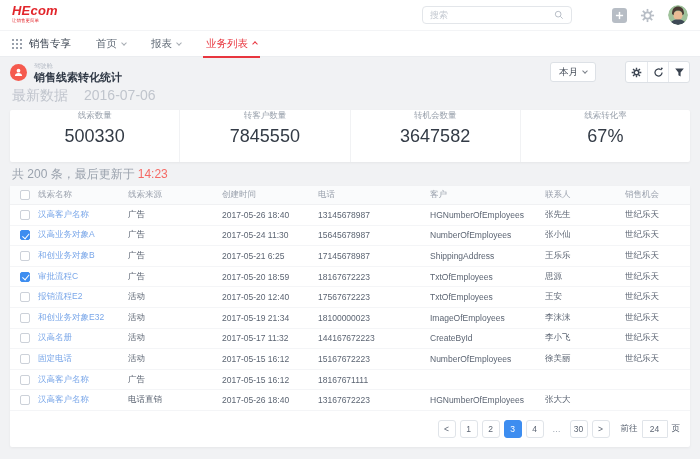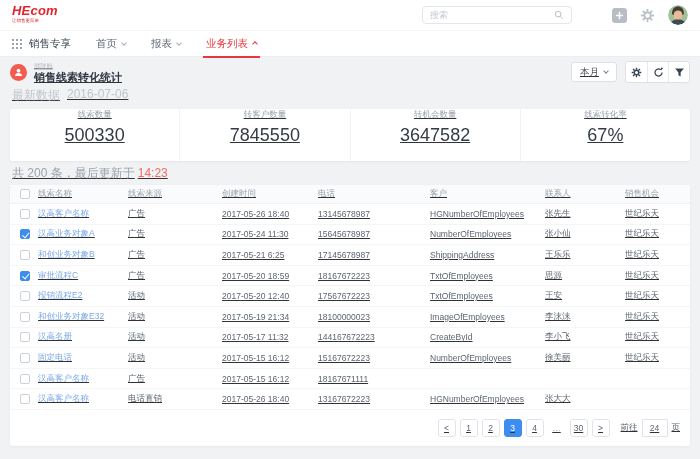--- a/index.html
+++ b/index.html
@@ -27,32 +27,32 @@
   .workspace { font-size:10.5px; color:#3a4350; margin-left:7px; }
   .nav-tab { font-size:10.5px; color:#5f6975; margin-left:25px; position:relative; height:27px; display:flex; align-items:center; cursor:pointer; }
   .nav-tab:first-of-type { margin-left:33px; }
   .nav-tab.active { color:#e8363f; }
   .nav-tab.active::after { content:""; position:absolute; left:-3px; right:-3px; bottom:-1px; height:2px; background:#e8363f; }
   .chev { width:4px; height:4px; border-right:1px solid currentColor; border-bottom:1px solid currentColor; transform:rotate(45deg); display:inline-block; margin-left:5px; margin-bottom:2px; opacity:.55; }
   .nav-tab.active .chev { opacity:1; }
   .chev.up { transform:rotate(-135deg); margin-bottom:-1px; }
   .period-btn .chev { opacity:.7; }
   
-  .main { padding:0 10px;text-decoration:underline; }
+  .main { padding:0 10px; }
   .title-row { height:30px; display:flex; align-items:center; }
   .title-icon { width:17px; height:17px; border-radius:50%; background:#f55a4e; display:flex; align-items:center; justify-content:center; flex:none; }
   .title-texts { margin-left:7px; display:flex; flex-direction:column; }
   .cat { font-size:8px; color:#b6bcc6; transform:scale(.78); transform-origin:left bottom; }
   .pagetitle { font-size:11px; color:#2e3744; font-weight:bold; }
-  .title-controls { margin-left:auto; display:flex; align-items:center; }
+  .title-controls { margin-left:auto; display:flex; align-items:center;gap:21px; }
   .period-btn { height:20px; border:1px solid #dde1e6; border-radius:3px; background:#fff; font-size:9.5px; color:#454d59; padding:0 8px; display:flex; align-items:center; cursor:pointer; }
   .icon-group { display:flex; border:1px solid #dde1e6; border-radius:3px; margin-left:8px; background:#fff; overflow:hidden; }
   .icon-cell { width:21px; height:20px; display:flex; align-items:center; justify-content:center; color:#3a4350; cursor:pointer; }
   .icon-cell + .icon-cell { border-left:1px solid #e6e9ed; }
-  .latest { font-size:12px; color:#c0c5cd; padding:0 2px 5px; display:flex; gap:7px; }
+  .latest { font-size:14px; color:#c0c5cd; padding:0 2px 5px; display:flex; gap:16px; }
   
   .stats { background:#fff; height:52px; display:flex; border-radius:2px; box-shadow:0 1px 3px rgba(0,0,0,.05); }
   .stat { flex:1; display:flex; flex-direction:column; align-items:center; gap:4px; }
   .stat + .stat { border-left:1px solid #f1f2f4; }
   .stat-label { font-size:8.5px; color:#99a1ac; }
   .stat-value { font-size:18px; color:#333b46; }
   
   .summary { height:24px; display:flex; align-items:center; font-size:12px; color:#9aa2ad; padding-left:2px; gap:3px; }
   .summary .time { color:#f56a65; }
   

